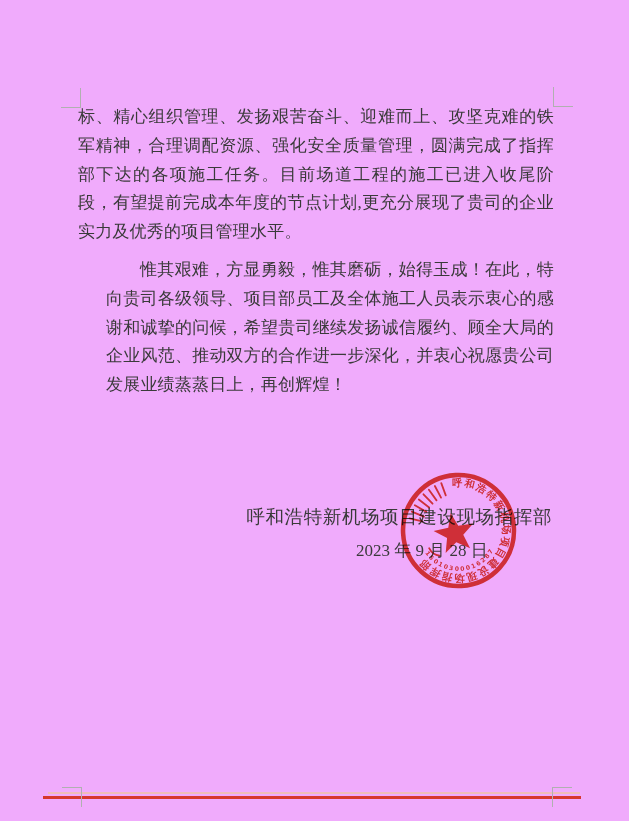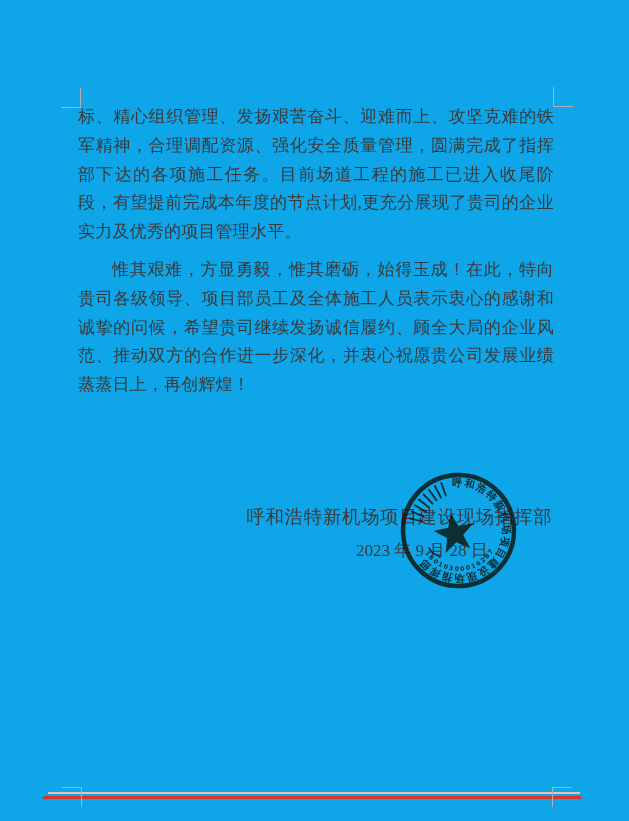--- a/index.html
+++ b/index.html
@@ -1,37 +1,37 @@
 <!DOCTYPE html>
 <html><head>
 <meta charset="utf-8">
 <style>
   * { margin:0; padding:0; box-sizing:border-box; }
   html,body { background:#ffffff; }
   .page {
     position:relative;
     width:629px; height:821px;
-    background:#0ea5e9;
+    background:#f0abfc;
     overflow:hidden;
     font-family:"Liberation Serif", serif;
   }
   
   .crop { position:absolute; width:20px; height:20px; z-index:6; }
   .crop-tl { left:61px;  top:88px;  border-right:1px solid #b0b0b0; border-bottom:1px solid #b0b0b0; }
   .crop-tr { left:553px; top:87px;  border-left:1px solid #b0b0b0;  border-bottom:1px solid #b0b0b0; }
   .crop-bl { left:62px;  top:787px; border-right:1px solid #b0b0b0; border-top:1px solid #b0b0b0; }
   .crop-br { left:552px; top:787px; border-left:1px solid #b0b0b0;  border-top:1px solid #b0b0b0; }
 
   
   .body-text {
     position:absolute; left:78px; top:103px; width:476px;
     font-size:17px; line-height:28.8px; color:#3a3a3a;
     text-align:justify; letter-spacing:0.2px; line-break:strict;
   }
-  .body-text p.indent { text-indent:2em; margin-top:9px; }
+  .body-text p.indent { text-indent:2em; margin-top:9px;margin-left:28px; }
 
   .signature {
     position:absolute; top:504px; right:77px;
     font-size:18.5px; color:#3a3a3a; letter-spacing:0.6px; white-space:nowrap;
   }
   .dateline {
     position:absolute; top:539px; left:356px; width:165px; 
     font-size:17px; color:#3a3a3a; white-space:nowrap;
   }
 

